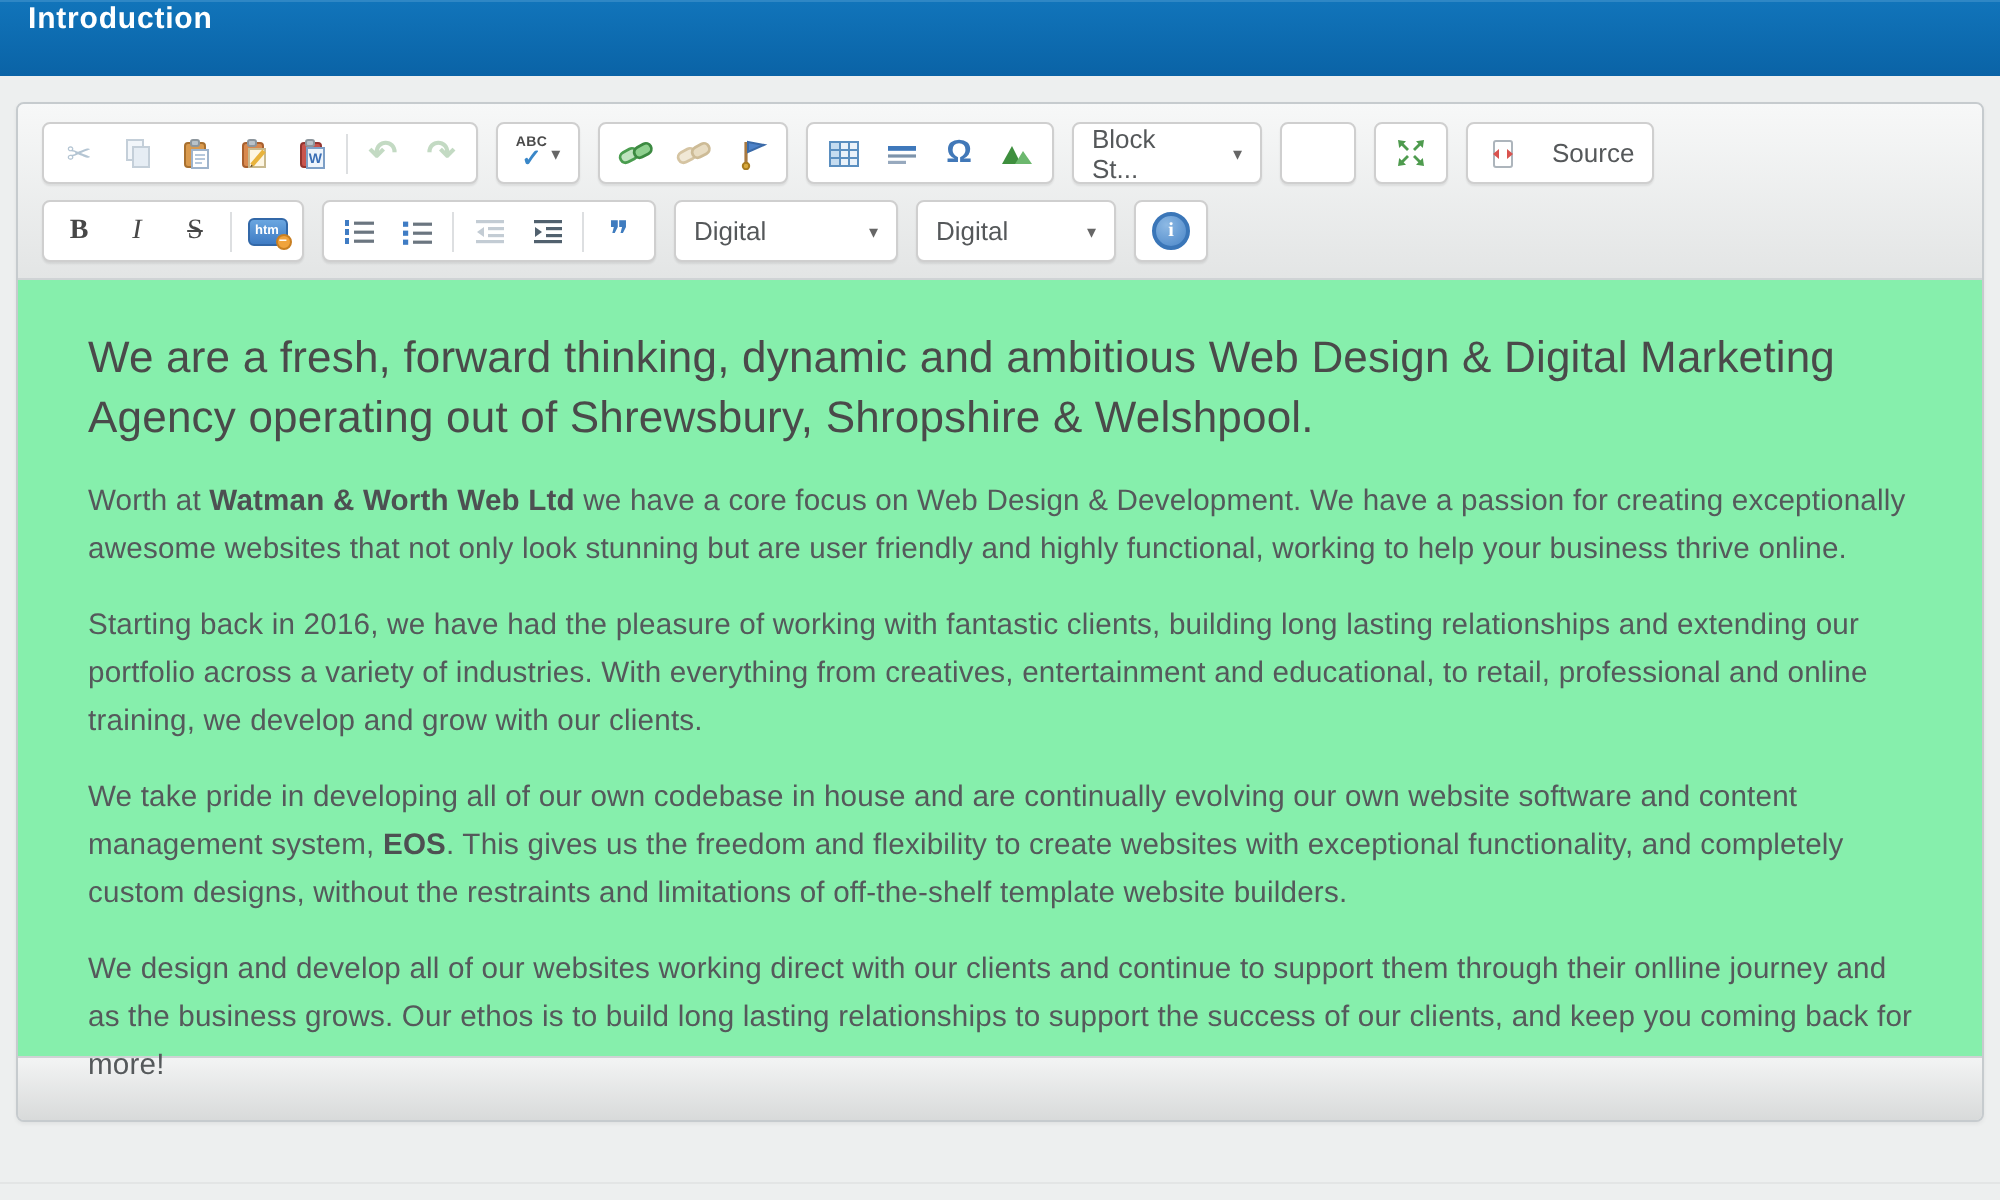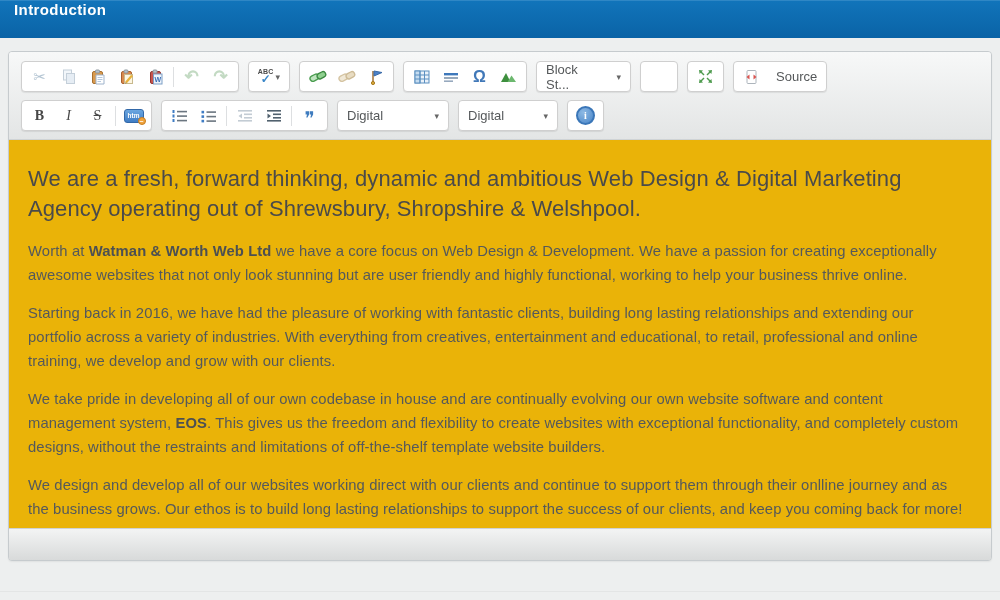--- a/index.html
+++ b/index.html
@@ -101,22 +101,22 @@
     border:2px solid #3a76b8;
     color:#fff; font-size:10px; font-weight:bold; font-family:"Liberation Serif",serif;
     display:flex; align-items:center; justify-content:center;
   }
 
   .src-btn{ gap:17px; }
   .src-btn .lbl{ font-size:13px; color:#55585a; }
 
   
   .content{
-    background:#eab308;
-    padding:24px 28px 20px 19px;
+    background:#86efac;
+    padding:24px 28px 20px 35px;
     height:388px;
     cursor:text;
   }
   .content h2{
     font-size:22px; font-weight:normal; color:#4a4a4a;
     line-height:30px; margin-bottom:15px;
     letter-spacing:.1px;
   }
   .content p{
     font-size:14.8px; color:#55595b;

